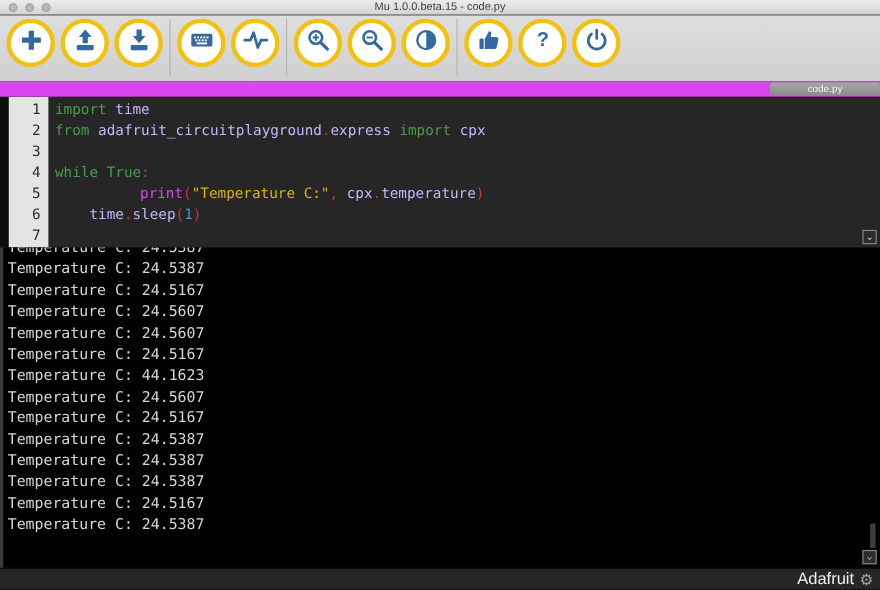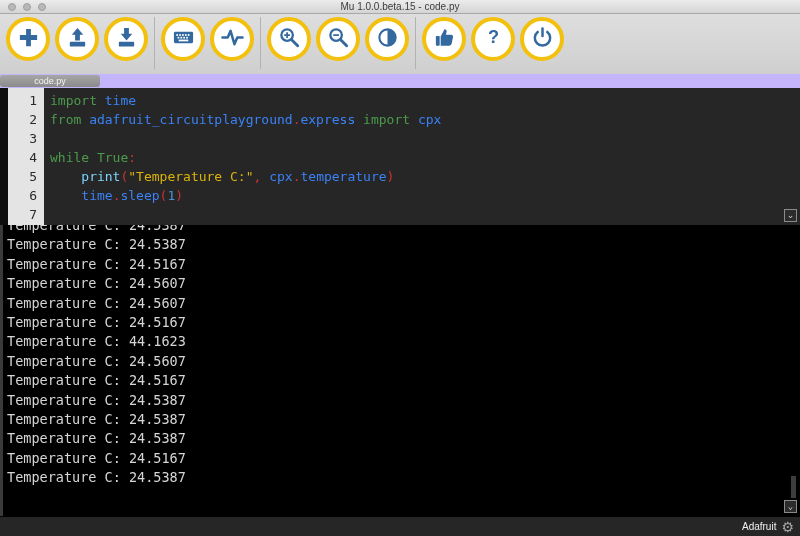--- a/index.html
+++ b/index.html
@@ -20,37 +20,37 @@
   .tb-group { display:flex; gap:5px; padding:0 6px; height:52px; }
   .tb-group + .tb-group { border-left:1px solid #b2b2b2; }
   .tb-btn { width:44px; height:44px; border-radius:50%; background:#fff;
     border:4px solid #f3c00d; display:flex; align-items:center; justify-content:center;
     cursor:pointer; }
   .tb-btn svg { width:23px; height:23px; }
   .ic-fill { fill:#34699f; }
   .ic-stroke { stroke:#34699f; fill:none; }
 
   
-  .tabstrip { height:14px; flex:0 0 14px; background:#c4b5fd; display:flex; justify-content:flex-start; }
+  .tabstrip { height:14px; flex:0 0 14px; background:#d946ef; display:flex; justify-content:flex-end; }
   .tab { margin-top:1px; height:12px; width:100px; background:linear-gradient(#a6a6a6,#8b8b8b);
     border-radius:3px; color:#f4f4f4; font-size:9px; text-align:center; line-height:12px; cursor:pointer; }
 
   
   .editor { height:137px; flex:0 0 137px; background:#262626; display:flex; position:relative; overflow:hidden; }
   .editor-leftstrip { width:8px; background:#0d0d0d; }
   .gutter { width:36px; background:#e4e4e4; color:#2b2b2b; font-family:"DejaVu Sans Mono", monospace;
     font-size:13px; line-height:19px; text-align:right; padding:3px 7px 0 0; }
   .code { flex:1; font-family:"DejaVu Sans Mono", monospace; font-size:13px; line-height:19px;
     padding:3px 0 0 6px; white-space:pre; color:#eaeaea; }
   .tok-kw { color:#4c9b4c; font-weight:normal; }
-  .tok-fn { color:#7dd3fc; }
+  .tok-fn { color:#d946ef;margin-left:46px; }
   .tok-str { color:#dcb40a; }
   .tok-num { color:#4a90d9; }
   .tok-p { color:#cc3333; }
-  .tok-pl { color:#3b82f6; }
+  .tok-pl { color:#c4b5fd; }
   .scroll-corner { position:absolute; right:3px; bottom:3px; width:13px; height:13px;
     background:#2c2c2c; border:1px solid #8a8a8a; color:#cfcfcf; font-size:9px;
     line-height:11px; text-align:center; cursor:pointer; }
 
   
   .splitter { height:15px; flex:0 0 15px; background:linear-gradient(#fbfbfb,#c2c2c2);
     border-top:1px solid #6b6b6b; border-bottom:1px solid #8c8c8c;
     display:flex; align-items:center; justify-content:center; cursor:row-resize; }
   .splitter span { font-size:8px; color:#8f8f8f; opacity:.55; letter-spacing:.3px; }
 
@@ -58,21 +58,21 @@
   .console { flex:1 1 auto; background:#000000; position:relative; overflow:hidden;
     font-family:"DejaVu Sans Mono", monospace; font-size:13.5px; line-height:19.4px; color:#d6d6d6;
     padding-left:4px; border-left:3px solid #3a3a3a; }
   .console-inner { margin-top:-9px; }
   .console-line { white-space:pre; }
   .console-scrolltrack { position:absolute; right:4px; bottom:18px; width:5px; height:22px; background:#3d3d3d; }
 
   
   .statusbar { height:20px; flex:0 0 20px; background:#262626; border-top:1px solid #000;
     display:flex; align-items:center; justify-content:flex-end; gap:5px; padding-right:6px; }
-  .brand { color:#f0f0f0; font-size:10px; }
+  .brand { color:#f0f0f0; font-size:15px; }
   .gear { color:#a8a8a8; font-size:14px; line-height:14px; cursor:pointer; }
 </style>
 </head>
 <body>
 
 <div class="window">
 
   <div class="titlebar">
     <div class="lights">
       <div class="light"></div>

